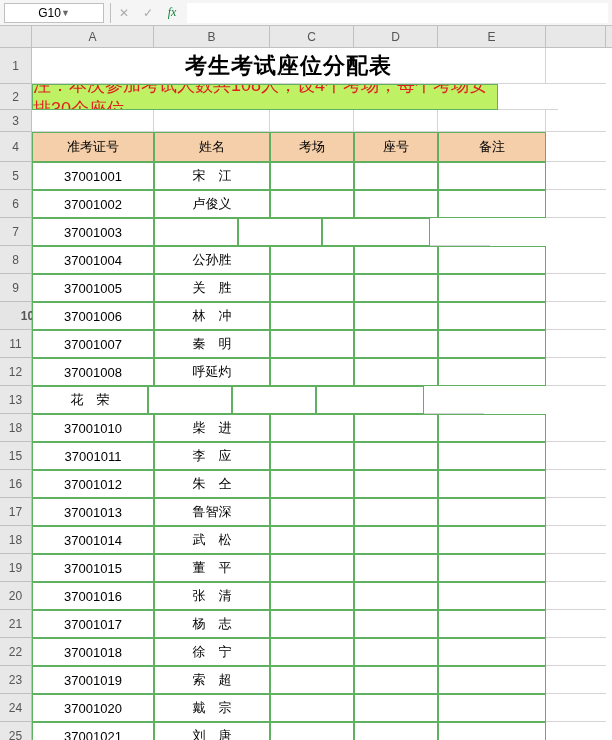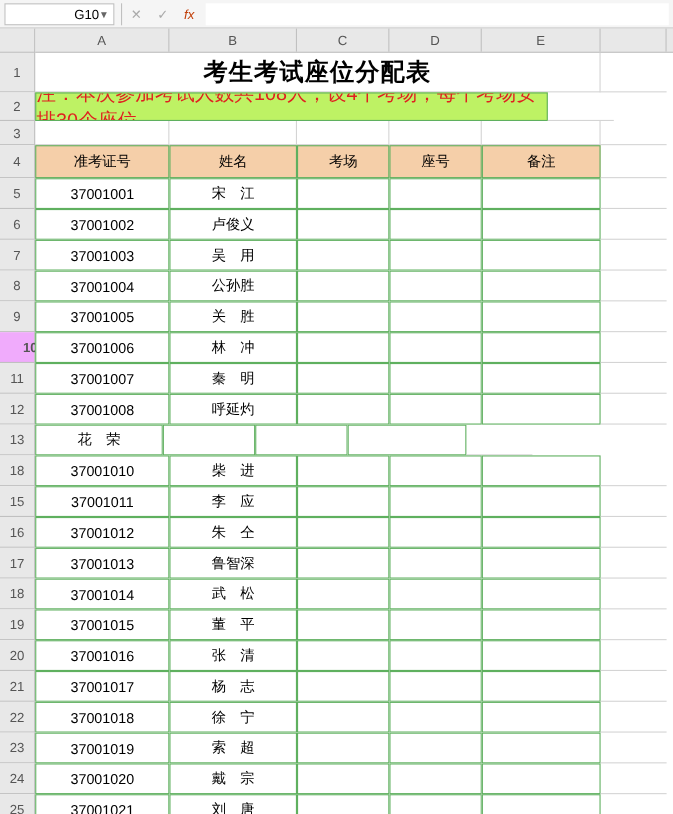--- a/index.html
+++ b/index.html
@@ -21,29 +21,29 @@
     padding: 0 4px;
   }
   .name-box {
     width: 100px;
     height: 20px;
     background: #fff;
     border: 1px solid #c0c0c0;
     padding: 0 4px;
     display: flex;
     align-items: center;
-    justify-content: flex-end;
+    justify-content: center;
   }
   .name-box .dd { color: #666; font-size: 9px; }
   .fb-sep {
     width: 1px; height: 20px; background: #c0c0c0; margin: 0 6px;
   }
   .fb-icons { display: flex; gap: 10px; align-items: center; color: #aaa; }
   .fb-icon { width: 14px; text-align: center; }
-  .fx { font-style: italic; font-family: Liberation Sans, sans-serif; color: #c2410c; }
+  .fx { font-style: italic; font-family: Liberation Serif, serif; color: #15803d; }
   .formula-input {
     flex: 1;
     height: 20px;
     background: #fff;
     border: none;
     margin-left: 8px;
     padding: 0 4px;
   }
   .grid-wrap { position: relative; }
   .corner {
@@ -70,21 +70,21 @@
   .row { display: flex; align-items: stretch; }
   .row-h {
     width: 32px;
     text-align: center;
     background: #e8e8e8;
     border-right: 1px solid #c0c0c0;
     border-bottom: 1px solid #c0c0c0;
     color: #555;
     display: flex; align-items: center; justify-content: center;
   }
-  .row-h.active { background: #f0abfc; font-weight: bold; padding-left: 24px; }
+  .row-h.active { background: #e5e5e5; font-weight: bold; padding-left: 24px; }
   .cells { display: flex; }
   .cell {
     border-right: 1px solid #d4d4d4;
     border-bottom: 1px solid #d4d4d4;
     display: flex; align-items: center; justify-content: center;
     overflow: hidden;
   }
   
   .cA { width: 122px; }
   .cB { width: 116px; }
@@ -222,21 +222,20 @@
             <div class="cell dcell cC rd"></div>
             <div class="cell dcell cD rd"></div>
             <div class="cell dcell cE rd"></div>
             <div class="cell cF tail rd"></div>
           </div>
         </div>
         <div class="row rd">
           <div class="row-h rd">7</div>
           <div class="cells">
             <div class="cell dcell cA rd idcol">37001003</div>
-            <div class="cell dcell cB rd namecol">吴　用</div>
             <div class="cell dcell cC rd"></div>
             <div class="cell dcell cD rd"></div>
             <div class="cell dcell cE rd"></div>
             <div class="cell cF tail rd"></div>
           </div>
         </div>
         <div class="row rd">
           <div class="row-h rd">8</div>
           <div class="cells">
             <div class="cell dcell cA rd idcol">37001004</div>

